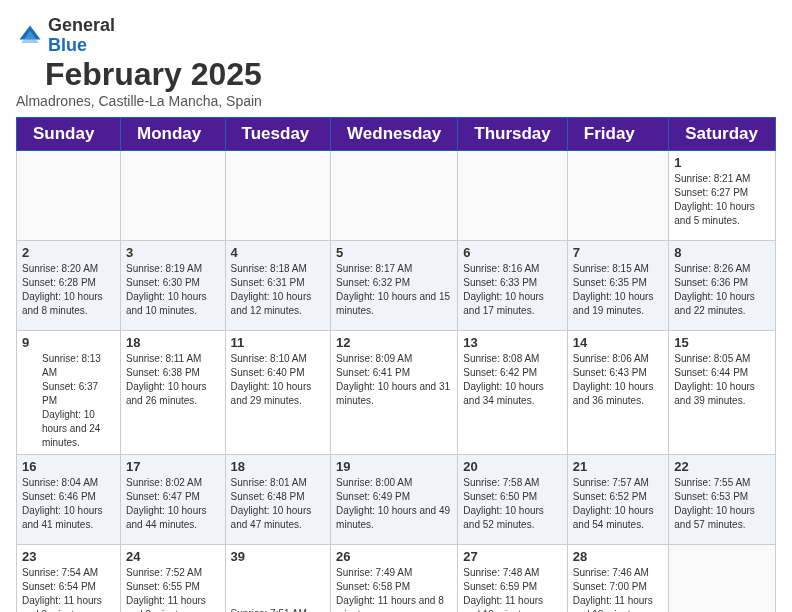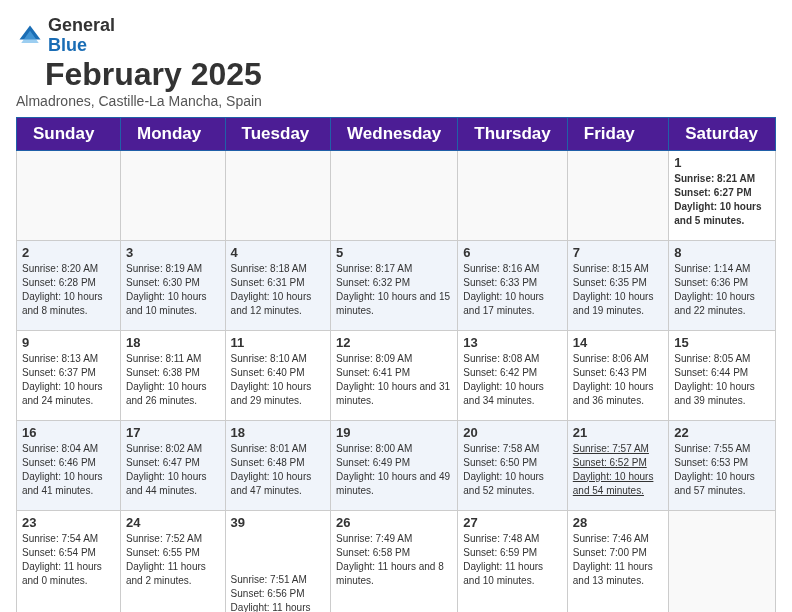--- a/index.html
+++ b/index.html
@@ -118,21 +118,21 @@
   <tbody id="calendar-body">
   <tr>
         <td class="empty"></td>
         <td class="empty"></td>
         <td class="empty"></td>
         <td class="empty"></td>
         <td class="empty"></td>
         <td class="empty"></td>
         <td>
           <span class="day-number">1</span>
-          <div class="day-info" style="white-space: pre-line; font-weight: bold;">Sunrise: 8:21 AM
+          <div class="day-info" style="white-space: pre-line;">Sunrise: 8:21 AM
 Sunset: 6:27 PM
 Daylight: 10 hours and 5 minutes.</div>
         </td>
       </tr>
       <tr class="row-shaded">
         <td>
           <span class="day-number">2</span>
           <div class="day-info" style="white-space: pre-line;">Sunrise: 8:20 AM
 Sunset: 6:28 PM
 Daylight: 10 hours and 8 minutes.</div>
@@ -162,29 +162,29 @@
 Daylight: 10 hours and 17 minutes.</div>
         </td>
         <td>
           <span class="day-number">7</span>
           <div class="day-info" style="white-space: pre-line;">Sunrise: 8:15 AM
 Sunset: 6:35 PM
 Daylight: 10 hours and 19 minutes.</div>
         </td>
         <td>
           <span class="day-number">8</span>
-          <div class="day-info" style="white-space: pre-line;">Sunrise: 1:14 AM
+          <div class="day-info" style="white-space: pre-line;">Sunrise: 8:26 AM
 Sunset: 6:36 PM
 Daylight: 10 hours and 22 minutes.</div>
         </td>
       </tr>
       <tr>
         <td>
           <span class="day-number">9</span>
-          <div class="day-info" style="white-space: pre-line;">Sunrise: 8:13 AM
+          <div class="day-info" style="white-space: pre-line; margin-left: 20px;">Sunrise: 8:13 AM
 Sunset: 6:37 PM
 Daylight: 10 hours and 24 minutes.</div>
         </td>
         <td>
           <span class="day-number">18</span>
           <div class="day-info" style="white-space: pre-line;">Sunrise: 8:11 AM
 Sunset: 6:38 PM
 Daylight: 10 hours and 26 minutes.</div>
         </td>
         <td>
@@ -244,21 +244,21 @@
 Daylight: 10 hours and 49 minutes.</div>
         </td>
         <td>
           <span class="day-number">20</span>
           <div class="day-info" style="white-space: pre-line;">Sunrise: 7:58 AM
 Sunset: 6:50 PM
 Daylight: 10 hours and 52 minutes.</div>
         </td>
         <td>
           <span class="day-number">21</span>
-          <div class="day-info" style="white-space: pre-line; text-decoration: underline;">Sunrise: 7:57 AM
+          <div class="day-info" style="white-space: pre-line;">Sunrise: 7:57 AM
 Sunset: 6:52 PM
 Daylight: 10 hours and 54 minutes.</div>
         </td>
         <td>
           <span class="day-number">22</span>
           <div class="day-info" style="white-space: pre-line;">Sunrise: 7:55 AM
 Sunset: 6:53 PM
 Daylight: 10 hours and 57 minutes.</div>
         </td>
       </tr>

